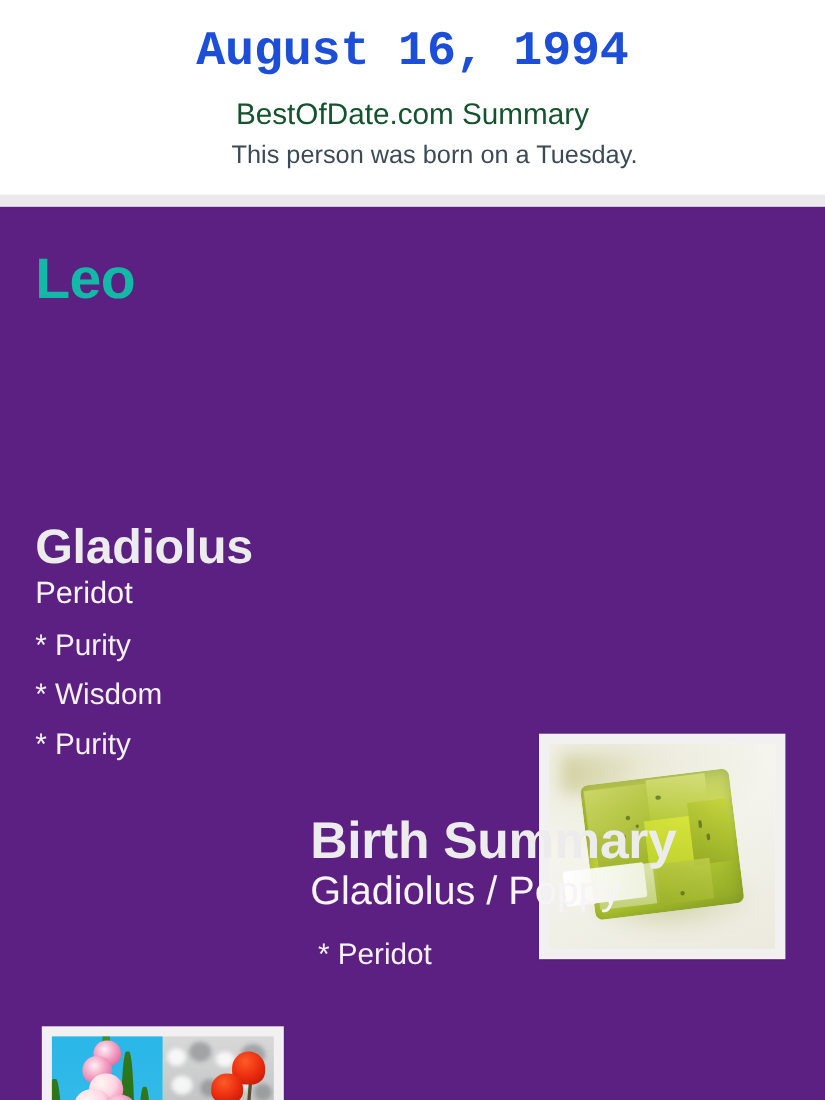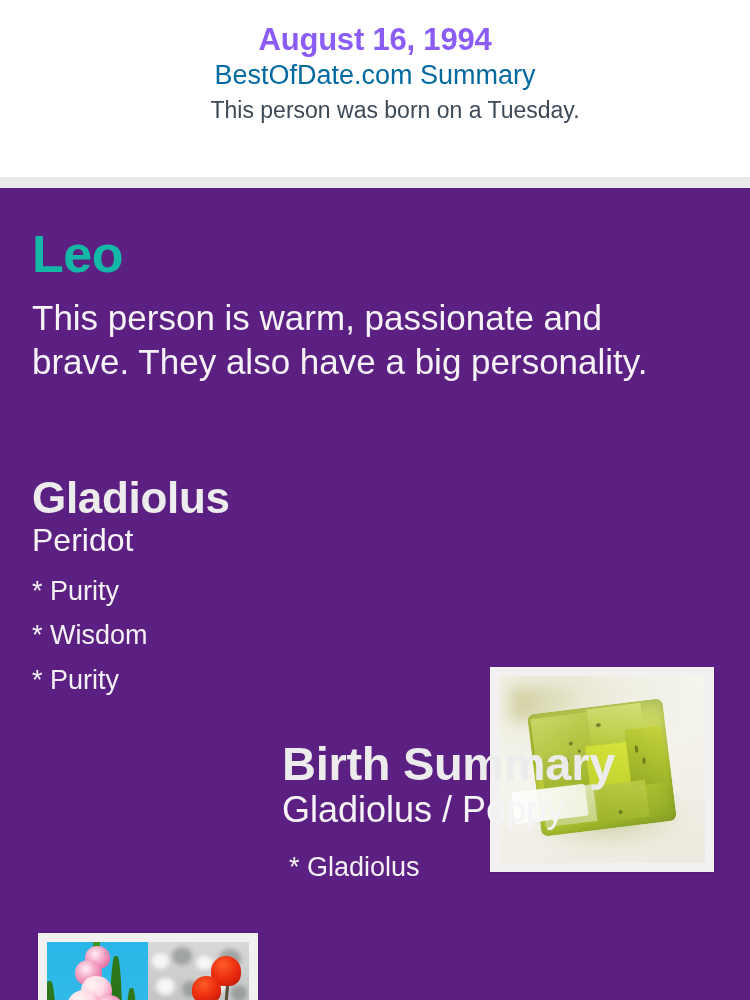--- a/index.html
+++ b/index.html
@@ -14,34 +14,34 @@
 
   
   .header {
     width:750px;
     height:177px;
     background:#ffffff;
     text-align:center;
     padding-top:22px;
   }
   .date-title {
-    font-family:Liberation Sans, sans-serif;
-    font-size:31px;
+    font-family:Liberation Mono, monospace;
+    font-size:44px;
     font-weight:bold;
-    color:#8b5cf6;
+    color:#1d4ed8;
     line-height:1.18;
     letter-spacing:-0.2px;
   }
   .site-summary {
     font-family:"Liberation Sans", sans-serif;
     font-size:27px;
     font-weight:normal;
-    color:#0369a1;
+    color:#14532d;
     line-height:1.25;
-    margin-top:0;
+    margin-top:14px;
   }
   .born-line {
     font-family:"Liberation Sans", sans-serif;
     font-size:23px;
     font-weight:normal;
     color:#3c4a57;
     line-height:1.25;
     margin-top:4px;
     padding-left:40px;
   }
@@ -90,21 +90,21 @@
   .section-heading {
     font-family:"Liberation Sans", sans-serif;
     font-size:44px;
     font-weight:bold;
     color:#ececec;
     line-height:1.02;
     letter-spacing:-0.3px;
   }
   .section-sub {
     font-family:"Liberation Sans", sans-serif;
-    font-size:32px;
+    font-size:28px;
     font-weight:normal;
     color:#f6f4f7;
     line-height:1.18;
     margin-top:1px;
   }
   .trait-list { list-style:none; margin-top:9px; }
   .trait-item {
     font-family:"Liberation Sans", sans-serif;
     font-size:27px;
     font-weight:normal;
@@ -215,21 +215,20 @@
   <div class="date-title">August 16, 1994</div>
   <div class="site-summary">BestOfDate.com Summary</div>
   <div class="born-line">This person was born on a Tuesday.</div>
 </div>
 
 <div class="divider-band"></div>
 
 <div class="purple-body">
 
   <div class="sign-name">Leo</div>
-  <div class="sign-desc">This person is warm, passionate and brave. They also have a big personality.</div>
 
   <div class="stone-block">
     <div class="section-heading">Gladiolus</div>
     <div class="section-sub">Peridot</div>
     <ul class="trait-list">
       <li class="trait-item">* Purity</li>
       <li class="trait-item">* Wisdom</li>
       <li class="trait-item">* Purity</li>
     </ul>
   </div>
@@ -256,21 +255,21 @@
         <div class="gem-speck" style="left:49%;top:14%;width:5px;height:4px;"></div>
       </div>
       <div class="gem-white"></div>
     </div>
   </div>
 
   <div class="flower-block">
     <div class="section-heading">Birth Summary</div>
     <div class="section-sub">Gladiolus / Poppy</div>
     <ul class="trait-list">
-      <li class="trait-item">* Gladiolus</li>
+      <li class="trait-item">* Peridot</li>
     </ul>
   </div>
 
   <div class="photo-card flower-card">
     <div class="photo-inner flower-inner">
 
       <div class="flower-half glad-half">
         <div class="leaf" style="left:-4%;top:22%;width:13%;height:78%;"></div>
 
         <div class="leaf" style="left:62%;top:8%;width:12%;height:92%;"></div>

